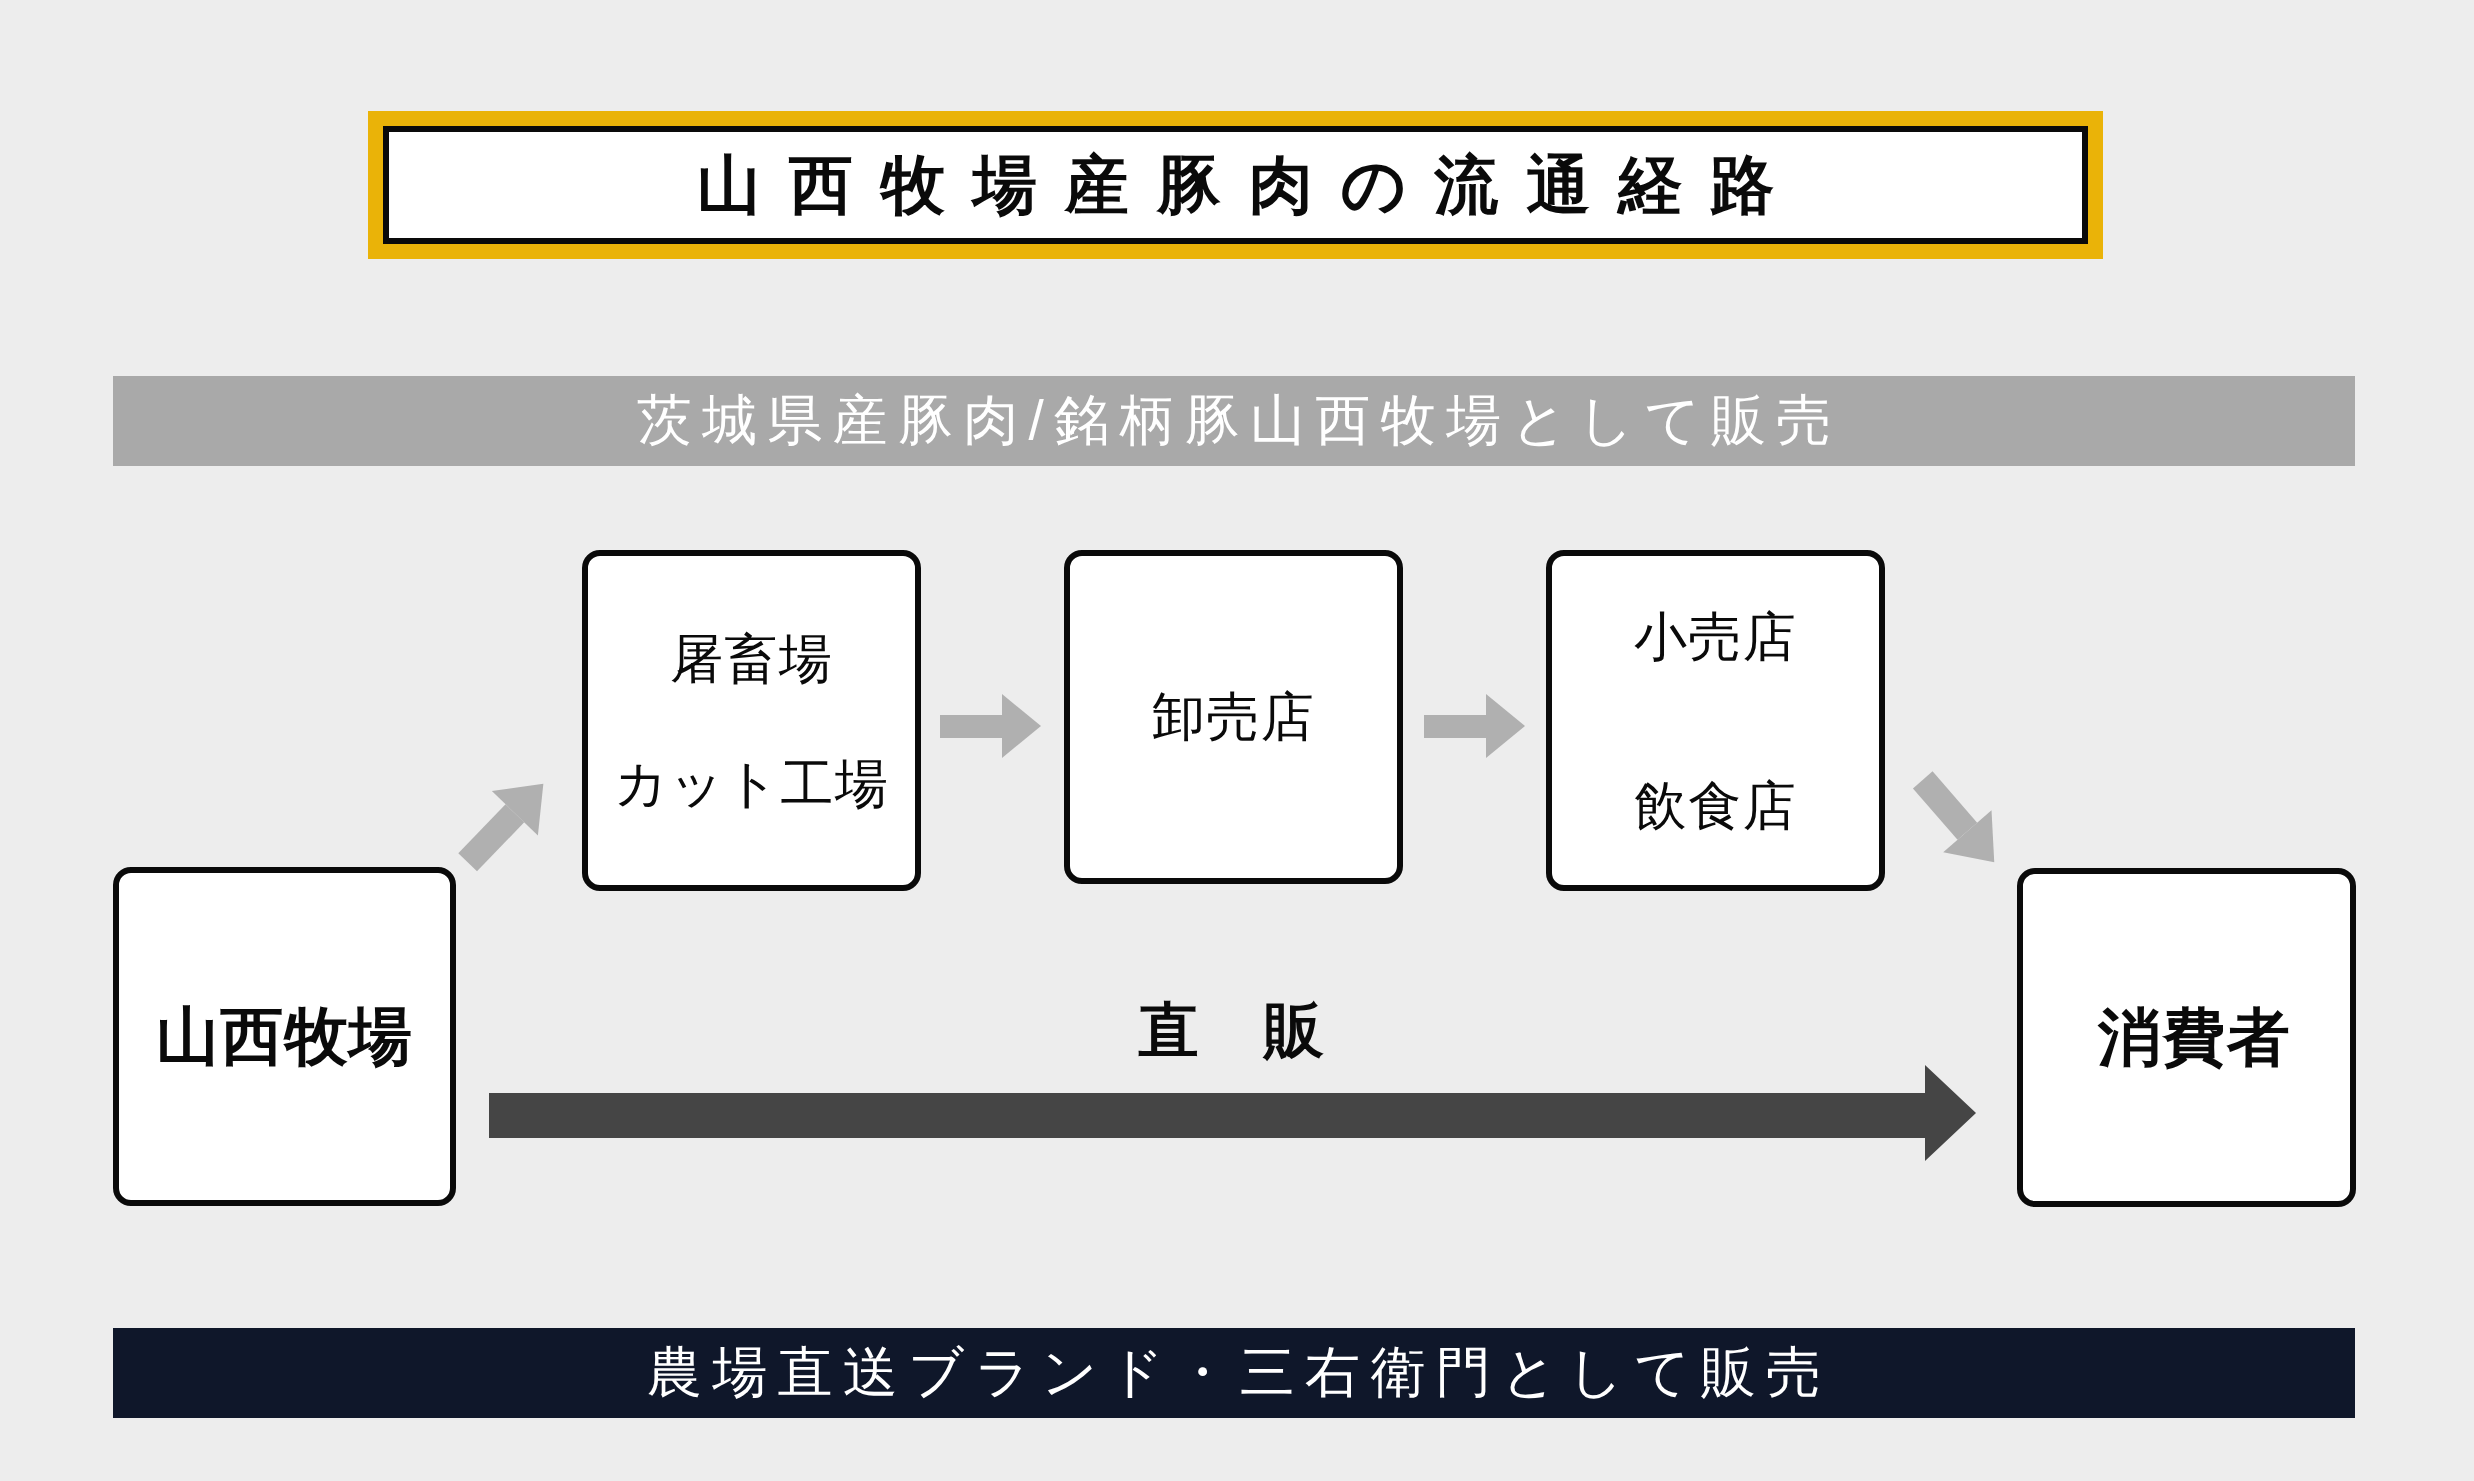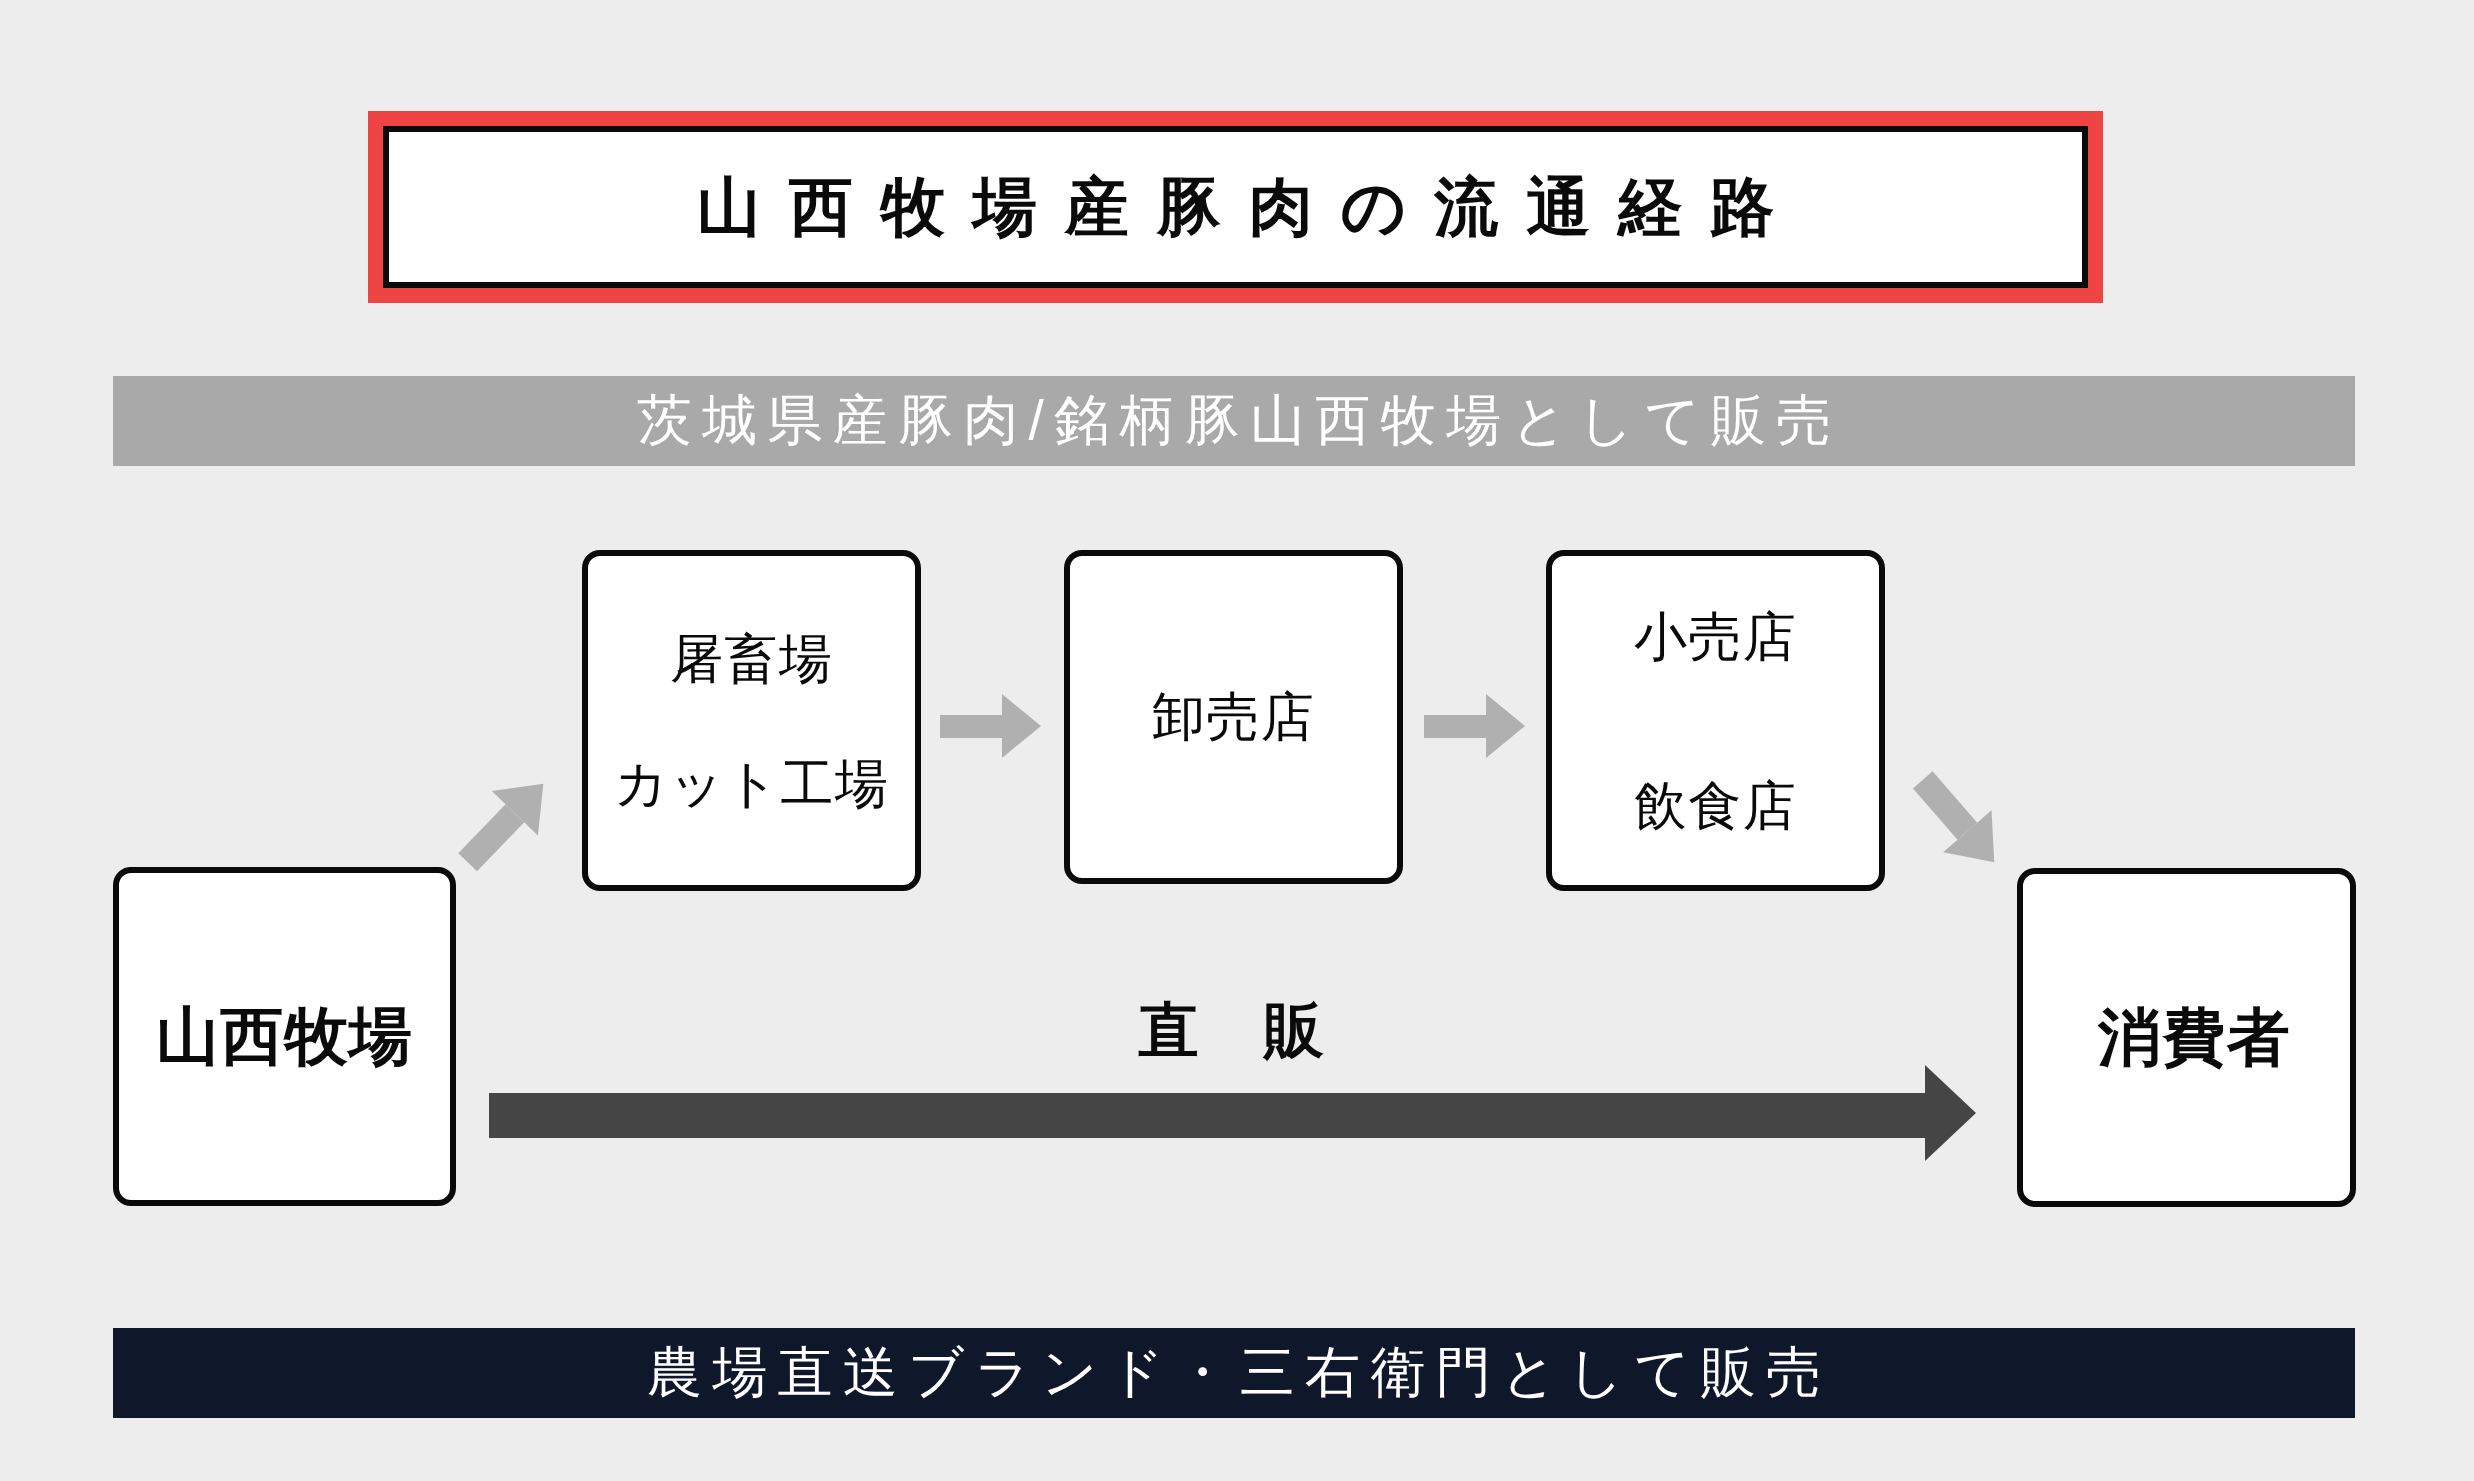--- a/index.html
+++ b/index.html
@@ -6,22 +6,22 @@
   body{
     width:2475px;height:1481px;
     background:#ededed;
     font-family:"Liberation Sans", sans-serif;
     position:relative;overflow:hidden;
   }
   .abs{position:absolute;}
 
   
   .title-band{
-    left:368px;top:111px;width:1735px;height:192px;
-    background:#ef4444;
+    left:368px;top:111px;width:1735px;height:148px;
+    background:#eab308;
   }
   .title-frame{
     position:absolute;left:15.4px;top:15.4px;right:15.4px;bottom:15.4px;
     border:6.4px solid #0a0a0a;background:#ffffff;
     display:flex;align-items:center;justify-content:center;
   }
   .title-text{
     font-family:"Liberation Serif", serif;
     font-size:64px;font-weight:600;color:#0a0a0a;
     letter-spacing:28px;text-indent:28px;white-space:nowrap;

